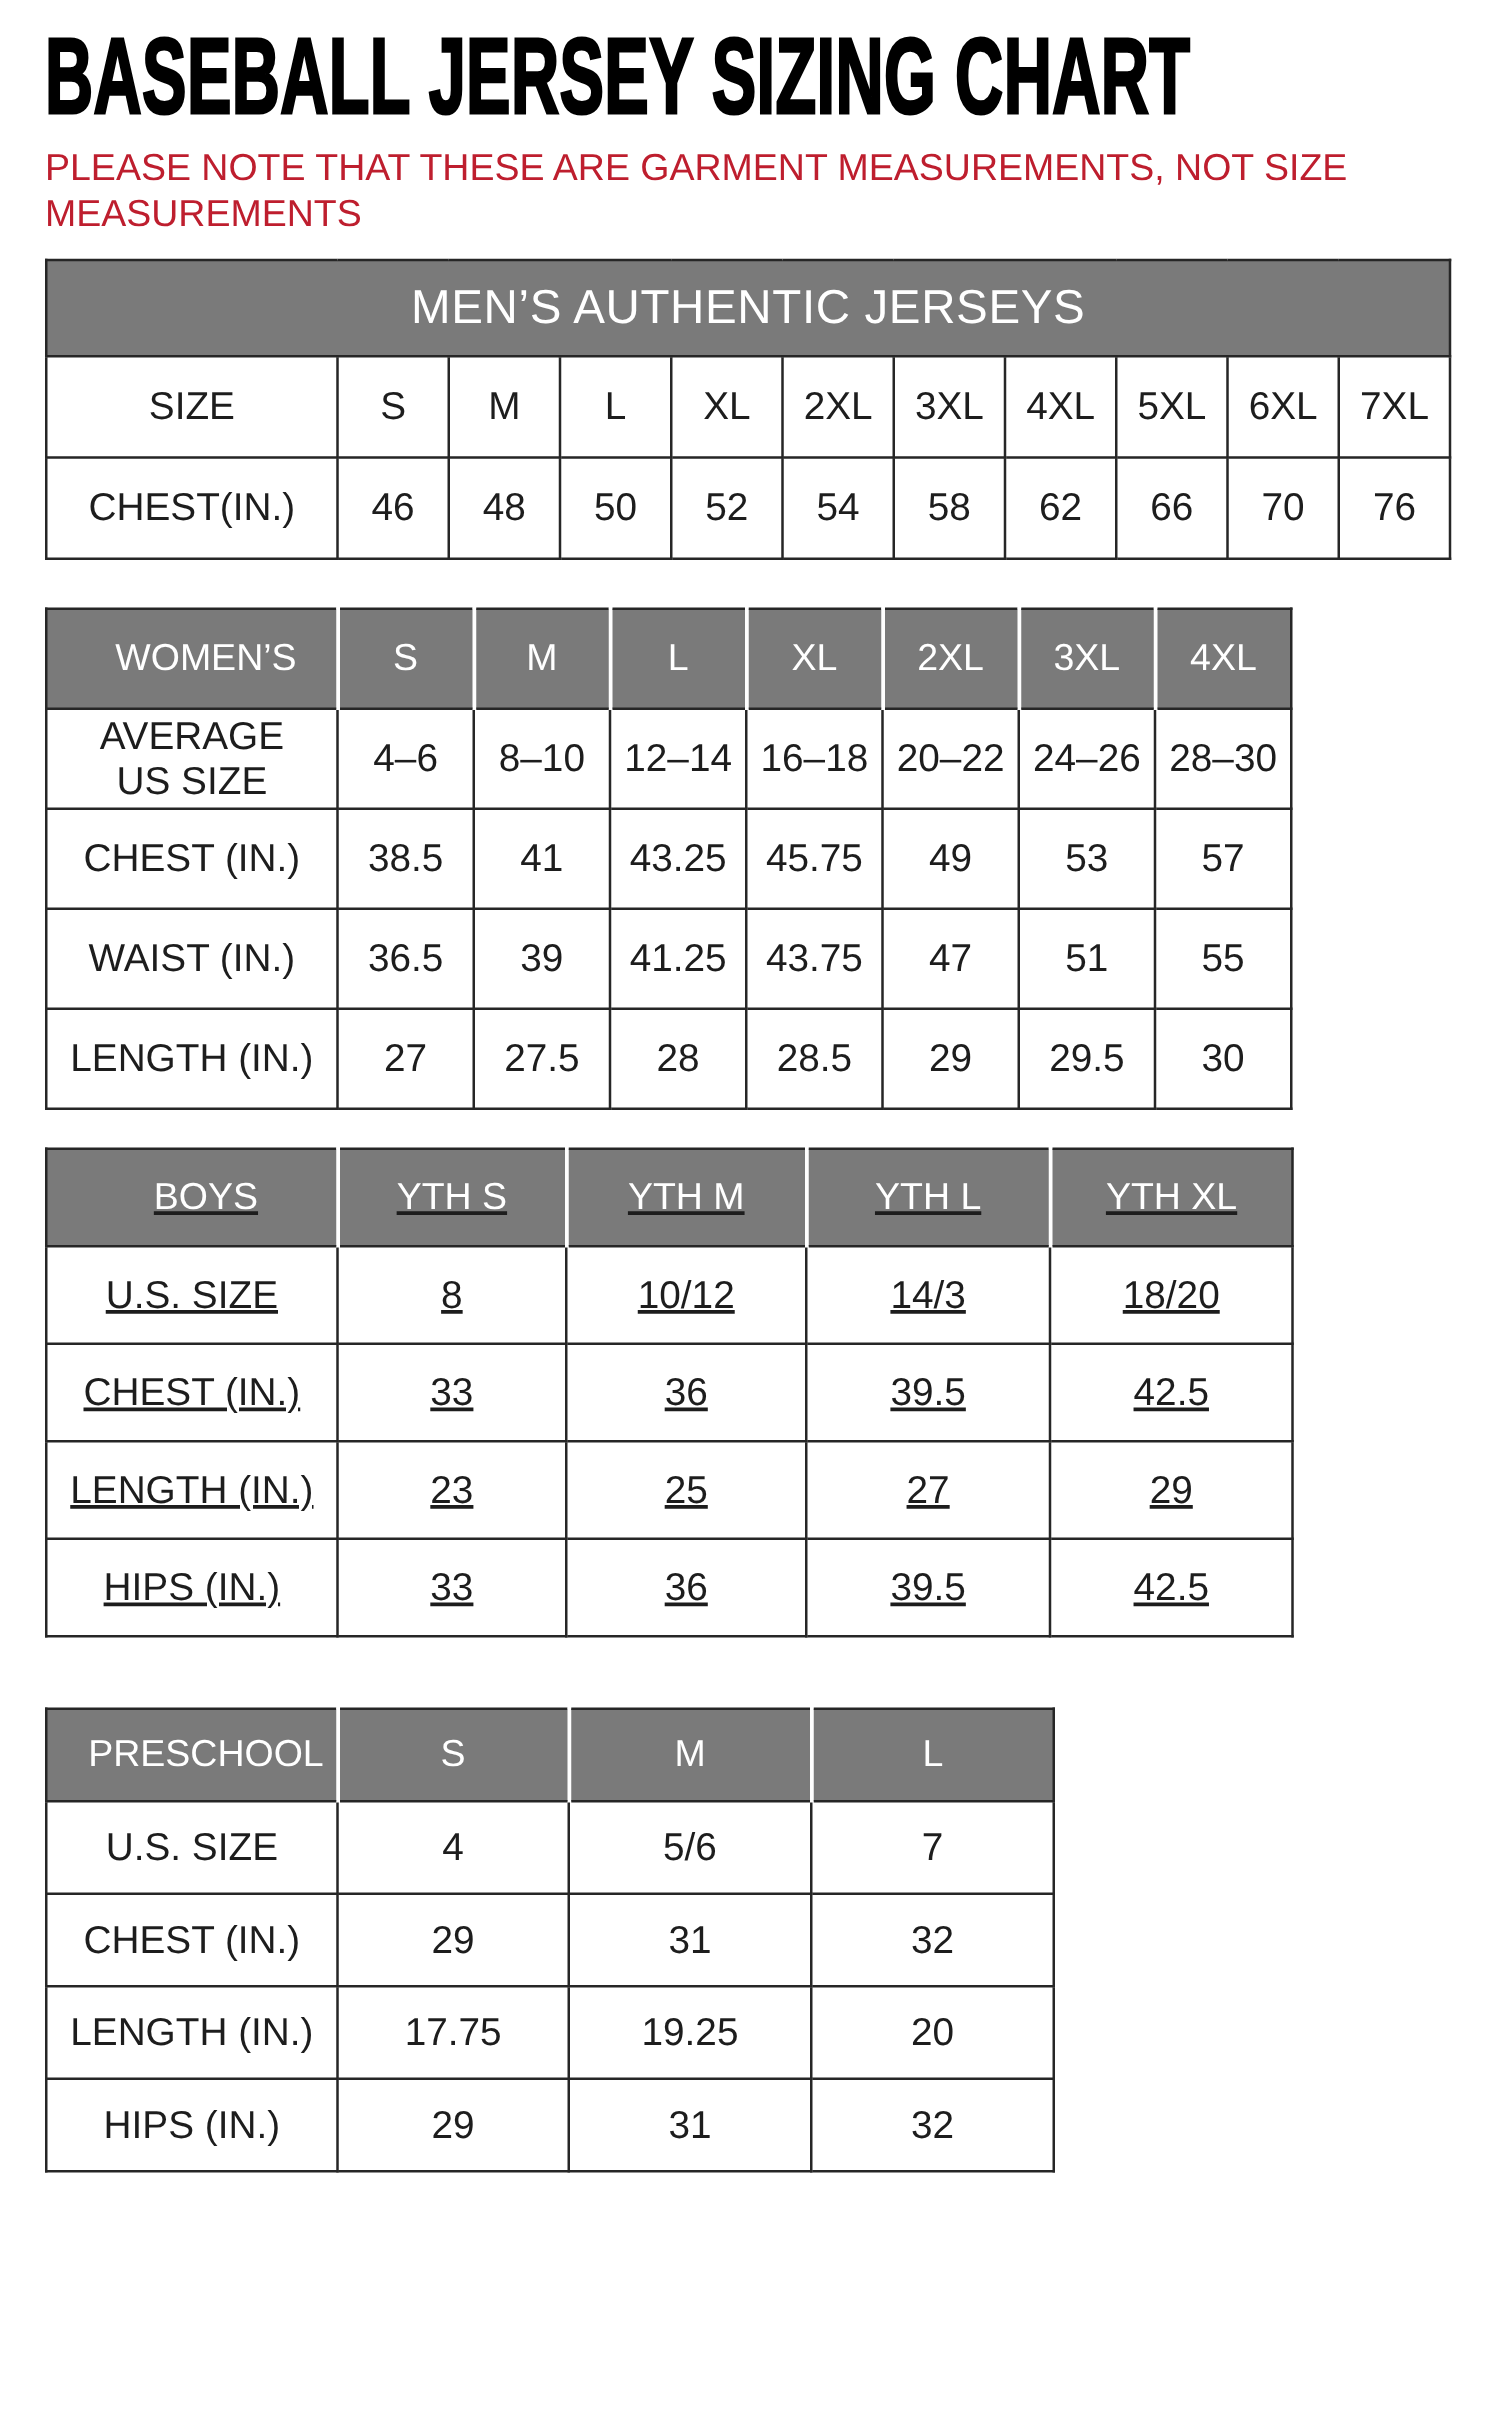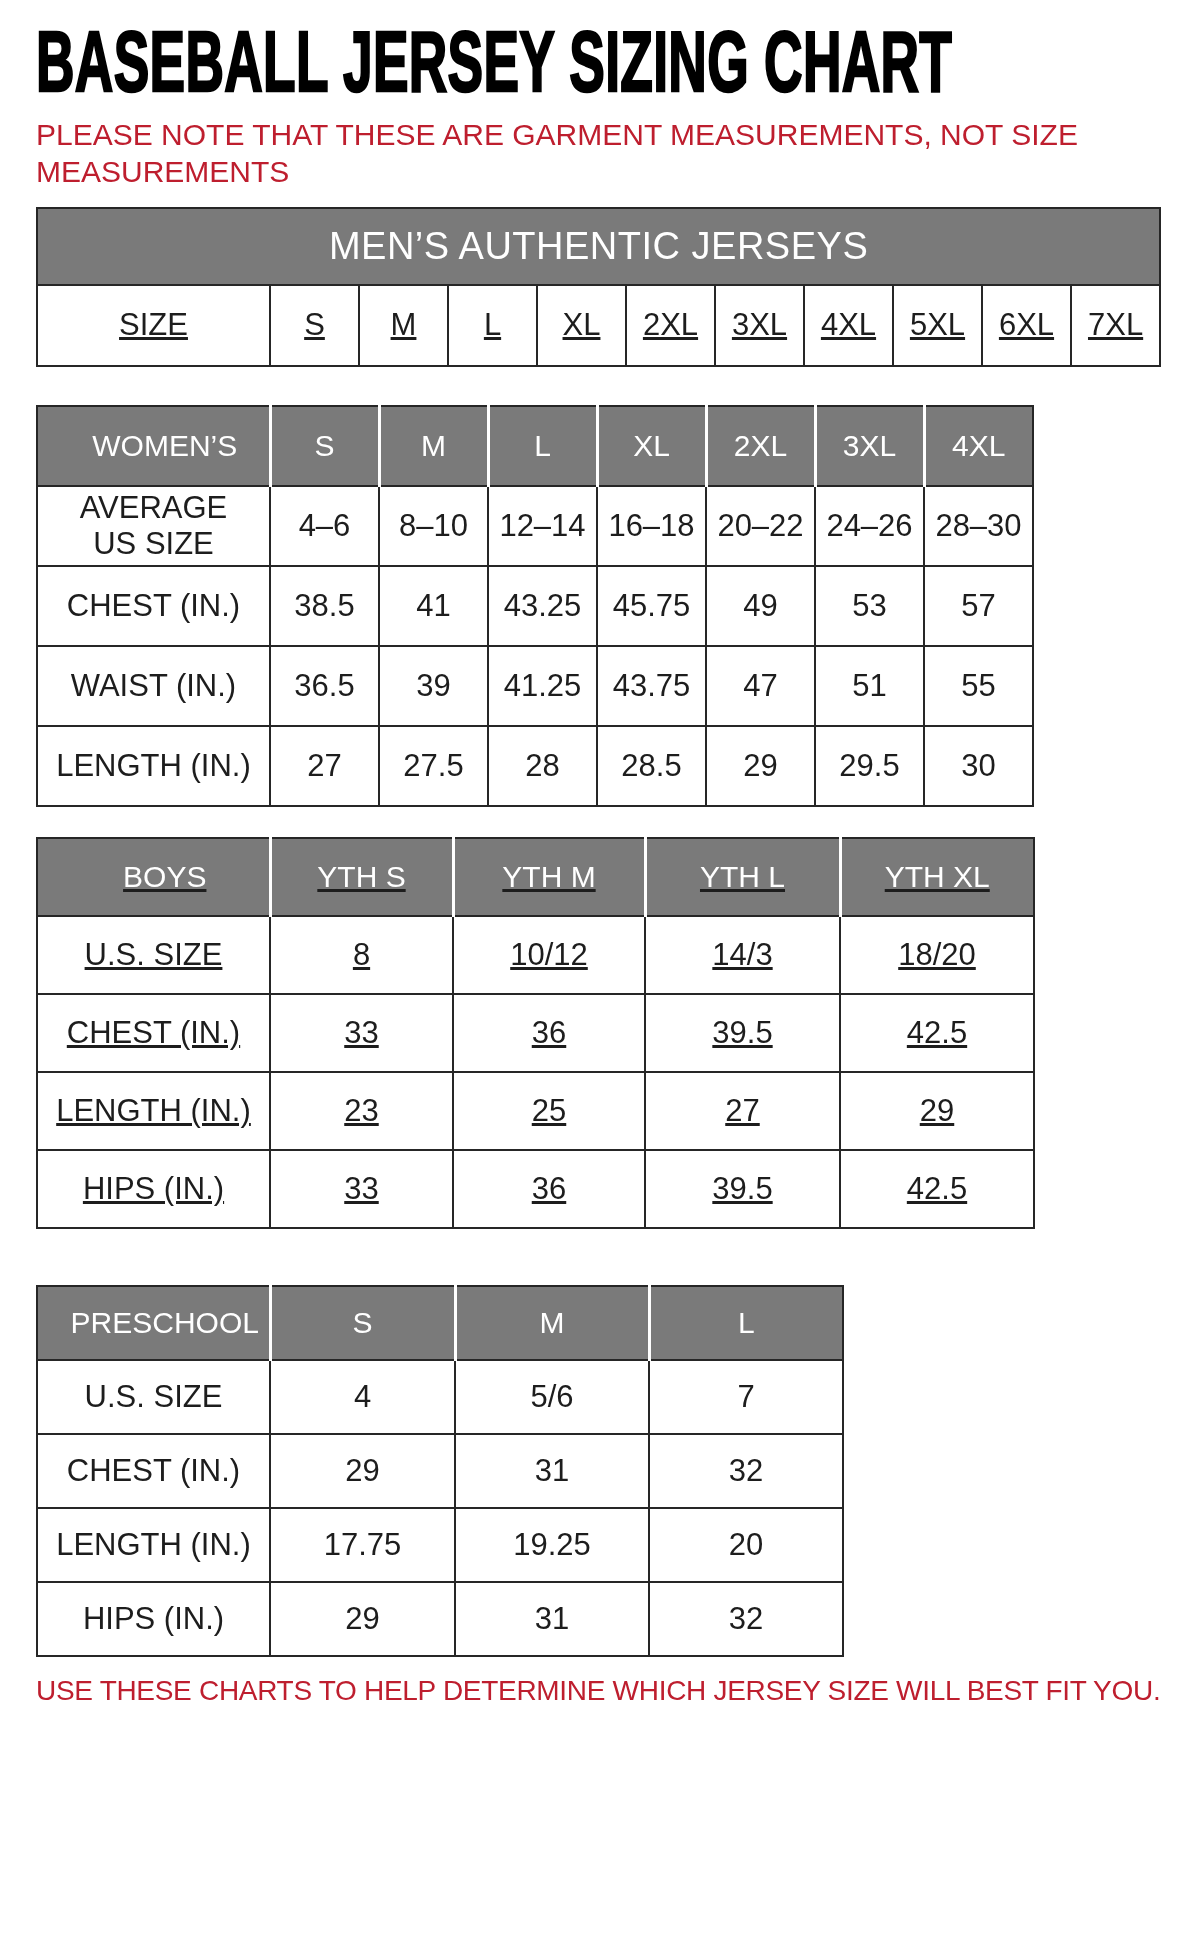--- a/index.html
+++ b/index.html
@@ -51,21 +51,21 @@
   tr.hdr td:last-child{border-right:2px solid var(--line);}
 
   .banner-cell{
     background:var(--gray);color:#fff;
     font-size:38px;height:75px;
     border:2px solid var(--line);
     letter-spacing:0.5px;
   }
 
   .mens{width:1123px;margin-top:16px;}
-  .mens tbody td{height:79px;text-decoration:underline;}
+  .mens tbody td{height:79px;}
   .womens{width:996px;margin-top:38px;}
   .womens td{height:78px;}
   .boys{width:997px;margin-top:30px;text-decoration:underline;}
   .boys td{height:76px;}
   .preschool{width:806px;margin-top:56px;}
   .preschool td{height:72px;}
 </style>
 </head>
 <body>
 
@@ -102,20 +102,33 @@
           <td>M</td>
           <td>L</td>
           <td>XL</td>
           <td>2XL</td>
           <td>3XL</td>
           <td>4XL</td>
           <td>5XL</td>
           <td>6XL</td>
           <td>7XL</td>
         </tr>
+        <tr>
+          <td>CHEST(IN.)</td>
+          <td>46</td>
+          <td>48</td>
+          <td>50</td>
+          <td>52</td>
+          <td>54</td>
+          <td>58</td>
+          <td>62</td>
+          <td>66</td>
+          <td>70</td>
+          <td>76</td>
+        </tr>
       </tbody>
   </table>
 
   <table class="womens">
     <colgroup>
       <col style="width:233px">
       <col style="width:109px">
         <col style="width:109px">
         <col style="width:109px">
       <col style="width:109px">
@@ -265,15 +278,14 @@
         </tr>
         <tr>
           <td>HIPS (IN.)</td>
           <td>29</td>
           <td>31</td>
           <td>32</td>
         </tr>
       </tbody>
   </table>
 
-  <p class="footer">USE THESE CHARTS TO HELP DETERMINE WHICH JERSEY SIZE WILL BEST FIT YOU.</p>
 
 </div>
 
 </body></html>

